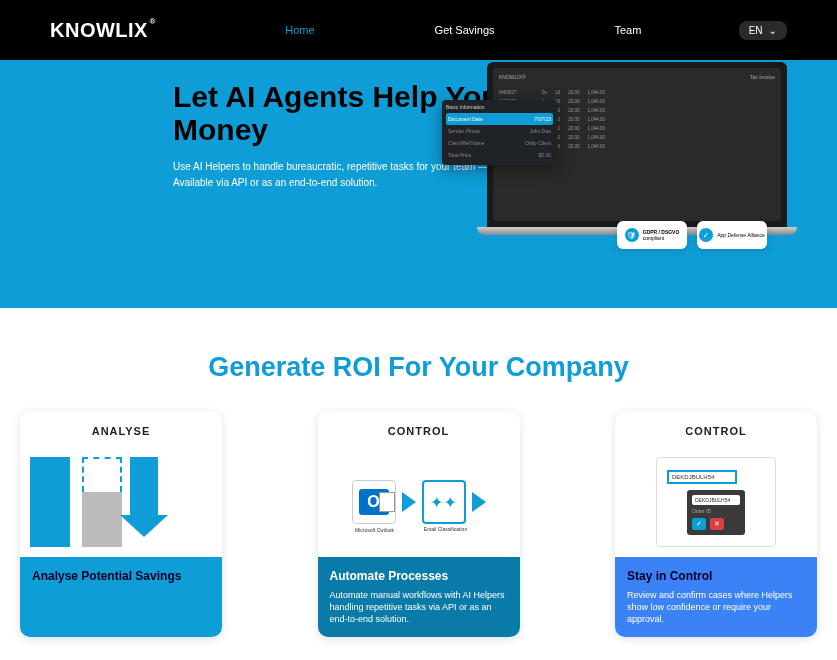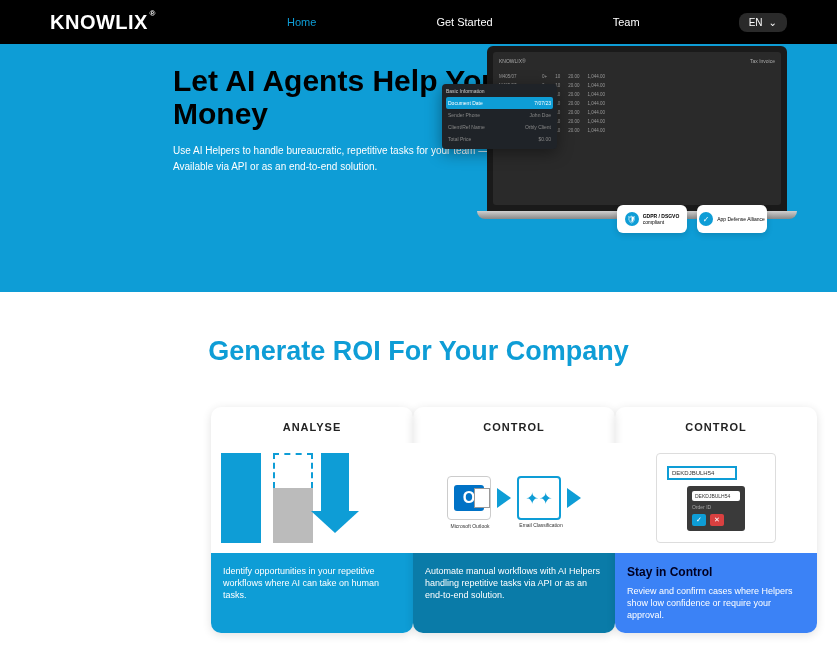--- a/index.html
+++ b/index.html
@@ -1,17 +1,17 @@
 <!DOCTYPE html>
 <html><head>
   <meta charset="utf-8">
   <style>
     * { margin: 0; padding: 0; box-sizing: border-box; font-family: -apple-system, BlinkMacSystemFont, 'Segoe UI', Helvetica, Arial, sans-serif; }
     body { width: 837px; height: 660px; overflow: hidden; background: #fff; }
-    .nav { background: #000; height: 44px; display: flex; align-items: center; padding: 0 50px; justify-content: space-between; }
+    .nav { background: #000; height: 60px; display: flex; align-items: center; padding: 0 50px; justify-content: space-between; }
     .logo { color: #fff; font-size: 20px; font-weight: 900; letter-spacing: 0.5px; position: relative; }
     .logo sup { font-size: 8px; position: absolute; top: -2px; right: -8px; }
     .nav-center { display: flex; gap: 80px; }
     .nav-link { color: #fff; font-size: 11px; text-decoration: none; cursor: pointer; margin-left: 40px; }
     .nav-link.active { color: #0E9DD6; }
     .lang { background: #2a2a2a; border-radius: 8px; padding: 4px 10px; display: flex; align-items: center; gap: 6px; color: #fff; font-size: 10px; cursor: pointer; }
     .hero { background: #0E9DD6; height: 248px; position: relative; padding: 20px 0 0 173px; }
     .title { font-size: 30px; font-weight: 800; color: #000; line-height: 1.1; margin-bottom: 14px; }
     .hero-text { font-size: 10px; color: #fff; line-height: 1.4; margin-bottom: 2px; }
     .cta { background: #fff; border: none; border-radius: 18px; padding: 8px 28px; font-size: 10px; margin-top: 18px; cursor: pointer; color: #000; }
@@ -21,22 +21,22 @@
     .screen-top { display: flex; justify-content: space-between; margin-bottom: 6px; }
     .popup { position: absolute; left: -45px; top: 38px; background: #1f2328; width: 115px; border-radius: 4px; padding: 4px; font-size: 5px; color: #888; box-shadow: 0 4px 16px rgba(0,0,0,.4); }
     .popup-hdr { font-size: 5px; color: #ccc; margin-bottom: 3px; }
     .popup-row { display: flex; justify-content: space-between; padding: 3px 2px; border-radius: 2px; }
     .popup-row.hl { background: #0E9DD6; color: #fff; }
     .base { background: linear-gradient(180deg, #d0d0d0, #888); height: 8px; width: 320px; margin-left: -10px; border-radius: 0 0 10px 10px; }
     .badges { display: flex; gap: 10px; position: absolute; right: 70px; top: 161px; }
     .badge { background: #fff; border-radius: 6px; width: 70px; height: 28px; display: flex; align-items: center; justify-content: center; gap: 4px; font-size: 5px; box-shadow: 0 2px 6px rgba(0,0,0,.15); }
     .badge-icon { width: 14px; height: 14px; border-radius: 50%; background: #0E9DD6; display: flex; align-items: center; justify-content: center; color: #fff; font-size: 8px; }
     .section2 { background: #fff; padding-top: 44px; }
-    .title2 { text-align: center; font-size: 27px; font-weight: 800; color: #0E9DD6; margin-bottom: 40px; }
-    .cards { display: flex; justify-content: flex-end; padding: 0 20px; }
+    .title2 { text-align: center; font-size: 27px; font-weight: 800; color: #0E9DD6; margin-bottom: 28px; }
+    .cards { display: flex; justify-content: space-between; padding: 0 20px; }
     .card { width: 202px; border-radius: 10px; overflow: hidden; box-shadow: 0 2px 10px rgba(0,0,0,.12); display: flex; flex-direction: column; }
     .card-hdr { text-align: center; font-size: 11px; font-weight: 600; letter-spacing: 1px; padding: 14px 0 10px; color: #222; }
     .card-vis { height: 110px; background: #fff; padding: 10px; display: flex; align-items: center; justify-content: center; position: relative; }
     .card-body { flex: 1; padding: 12px; }
     .card-body.c1 { background: #0E9DD6; }
     .card-body.c2 { background: #0A7BA8; }
     .card-body.c3 { background: #3b82f6; }
     .card-title { font-size: 12px; font-weight: 700; color: #fff; margin-bottom: 6px; }
     .card-title.dark { color: #002; }
     .card-text { font-size: 9px; color: #fff; line-height: 1.35; }
@@ -68,21 +68,21 @@
     .outlook { width: 30px; height: 26px; background: #0072C6; border-radius: 3px; color: #fff; font-size: 16px; font-weight: bold; display: flex; align-items: center; justify-content: center; position: relative; }
     .outlook::after { content: ''; position: absolute; right: -6px; width: 14px; height: 18px; background: #fff; border: 1px solid #999; }
   </style>
 </head>
 <body>
 
 <div class="nav">
   <div class="logo"><span>KNOWLIX</span><sup>®</sup></div>
   <div class="nav-center">
     <a class="nav-link active">Home</a>
-    <a class="nav-link">Get Started</a>
+    <a class="nav-link">Get Savings</a>
     <a class="nav-link">Team</a>
   </div>
   <div class="lang">
     <span>EN</span>
     <span>⌄</span>
   </div>
 </div>
 
 <div class="hero">
   <div class="title">Let AI Agents Help Your Company Save Money</div>
@@ -193,37 +193,38 @@
       <div class="card-vis">
         <div class="analyse">
             <div class="bar"></div>
             <div class="bar2"></div>
             <div class="dashed"></div>
             <div class="arrow"></div>
             <div class="arrow-tip"></div>
           </div>
       </div>
       <div class="card-body c1">
-        <div class="card-text">Identify opportunities in your repetitive workflows where AI can take on human tasks.</div>
+        <div class="card-title dark">Analyse Potential Savings</div>
       </div>
     </div>
     <div class="card">
       <div class="card-hdr">CONTROL</div>
       <div class="card-vis">
         <div class="auto">
           <div class="app-icon">
               <div class="outlook">O</div>
               <div class="app-label">Microsoft Outlook</div>
             </div>
           <div class="arrow-r"></div>
           <div class="stars">✦✦<div class="app-label">Email Classification</div></div>
           <div class="arrow-r"></div>
         </div>
       </div>
       <div class="card-body c2">
+        <div class="card-title">Automate Processes</div>
         <div class="card-text">Automate manual workflows with AI Helpers handling repetitive tasks via API or as an end-to-end solution.</div>
       </div>
     </div>
     <div class="card">
       <div class="card-hdr">CONTROL</div>
       <div class="card-vis">
         <div class="control">
           <div class="field">DEKDJBULH54</div>
           <div class="toolt">
             <div class="toolt-txt">DEKDJBULH54</div>

